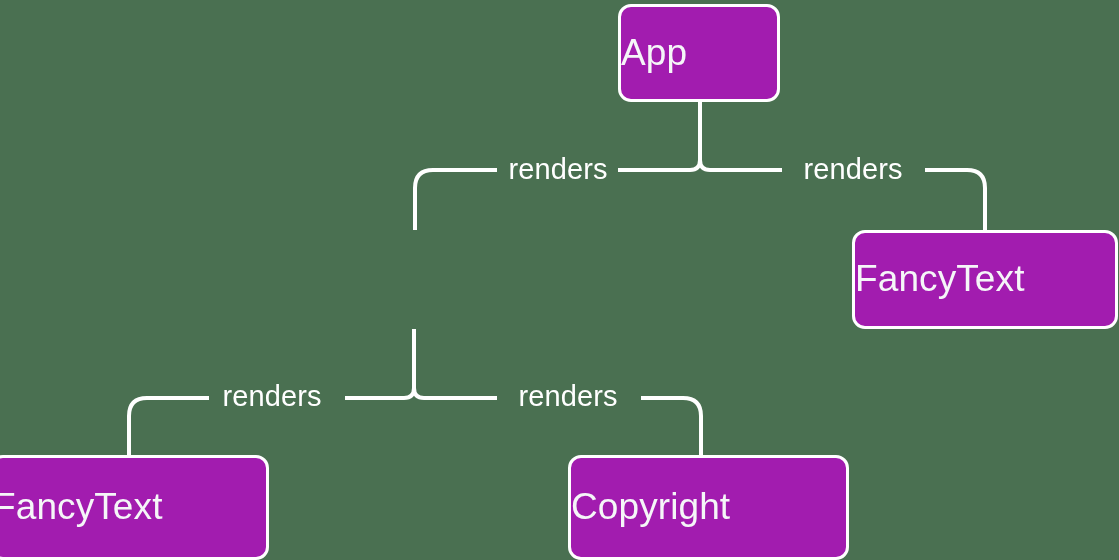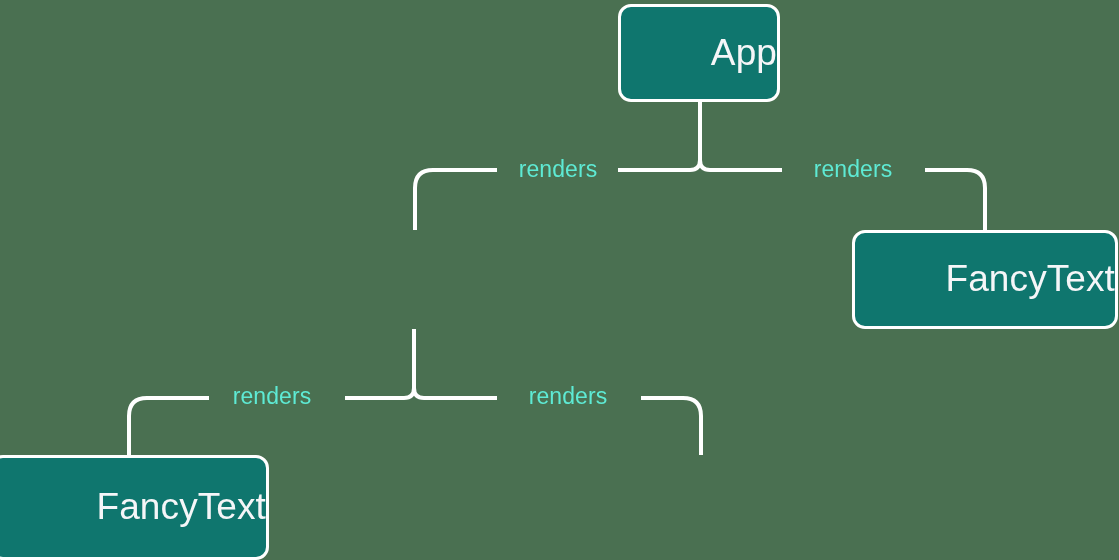--- a/index.html
+++ b/index.html
@@ -23,39 +23,39 @@
     position: absolute;
     left: 0;
     top: 0;
     width: 1119px;
     height: 560px;
     pointer-events: none;
   }
   .node {
     position: absolute;
     box-sizing: border-box;
-    background: #0f766e;
+    background: #a21caf;
     border: 3px solid #ffffff;
     border-radius: 13px;
     display: flex;
     align-items: center;
-    justify-content: flex-end;
+    justify-content: flex-start;
     color: #f5f6f8;
     letter-spacing: 0.1px;
     white-space: nowrap;
   }
   .node-label {
     display: block;
     line-height: 1;
     padding-bottom: 2px;
   }
   .edge-label {
     position: absolute;
-    color: #5eead4;
-    font-size: 23px;
+    color: #ffffff;
+    font-size: 29px;
     line-height: 1;
     white-space: nowrap;
     transform: translate(-50%, -50%);
     letter-spacing: 0.1px;
   }
 
   
   #node-app        { left: 618px; top: 4px;   width: 162px; height: 98px;  font-size: 37px; }
   #node-inspiration{ left: 196px; top: 230px; width: 465px; height: 99px;  font-size: 37px; }
   #node-fancytext-right { left: 852px; top: 230px; width: 266px; height: 99px; font-size: 37px; }
@@ -96,20 +96,23 @@
 
 
   <div class="node" id="node-fancytext-right">
     <span class="node-label">FancyText</span>
   </div>
 
   <div class="node" id="node-fancytext-left">
     <span class="node-label">FancyText</span>
   </div>
 
+  <div class="node" id="node-copyright">
+    <span class="node-label">Copyright</span>
+  </div>
 
   <span class="edge-label" id="edge-label-app-inspiration">renders</span>
 
   <span class="edge-label" id="edge-label-app-fancytext">renders</span>
 
   <span class="edge-label" id="edge-label-inspiration-fancy">renders</span>
 
   <span class="edge-label" id="edge-label-inspiration-copy">renders</span>
 
 </div>

